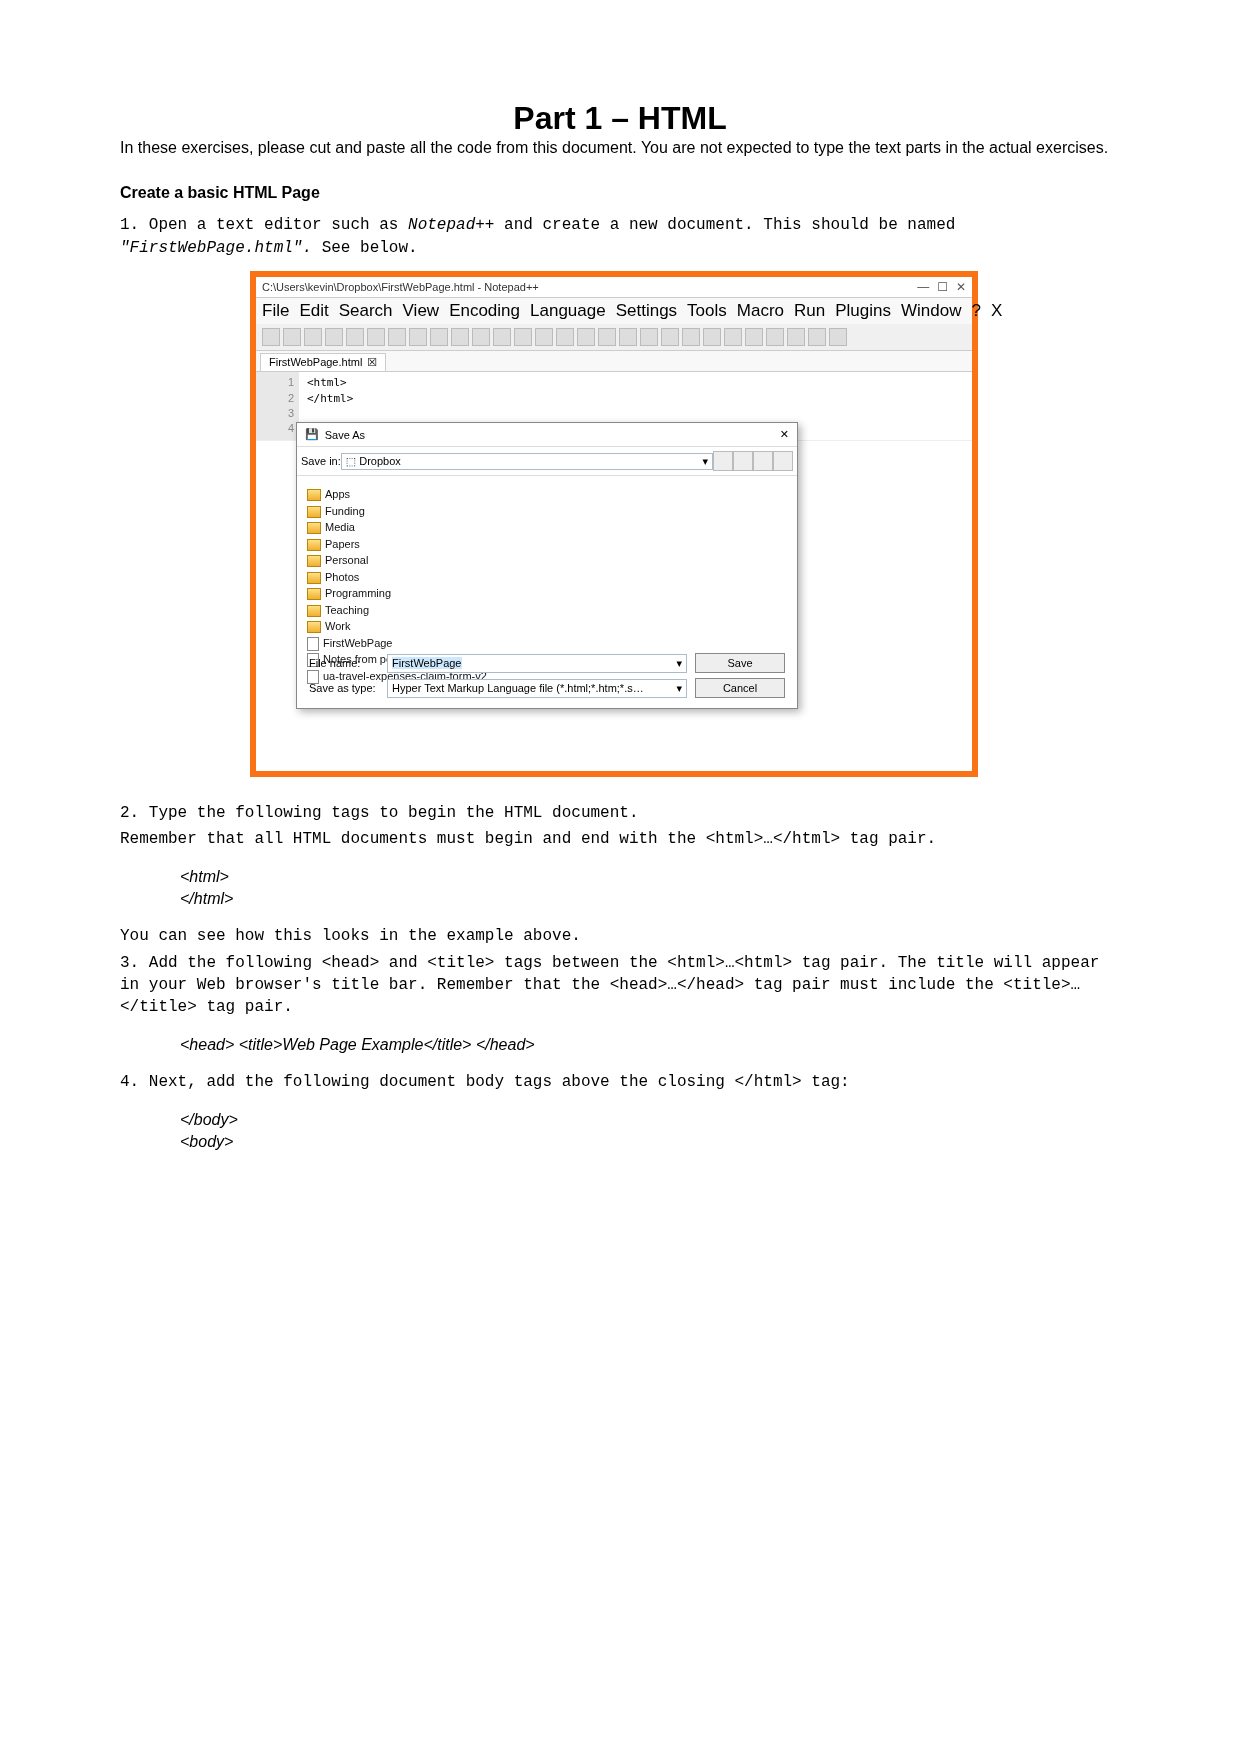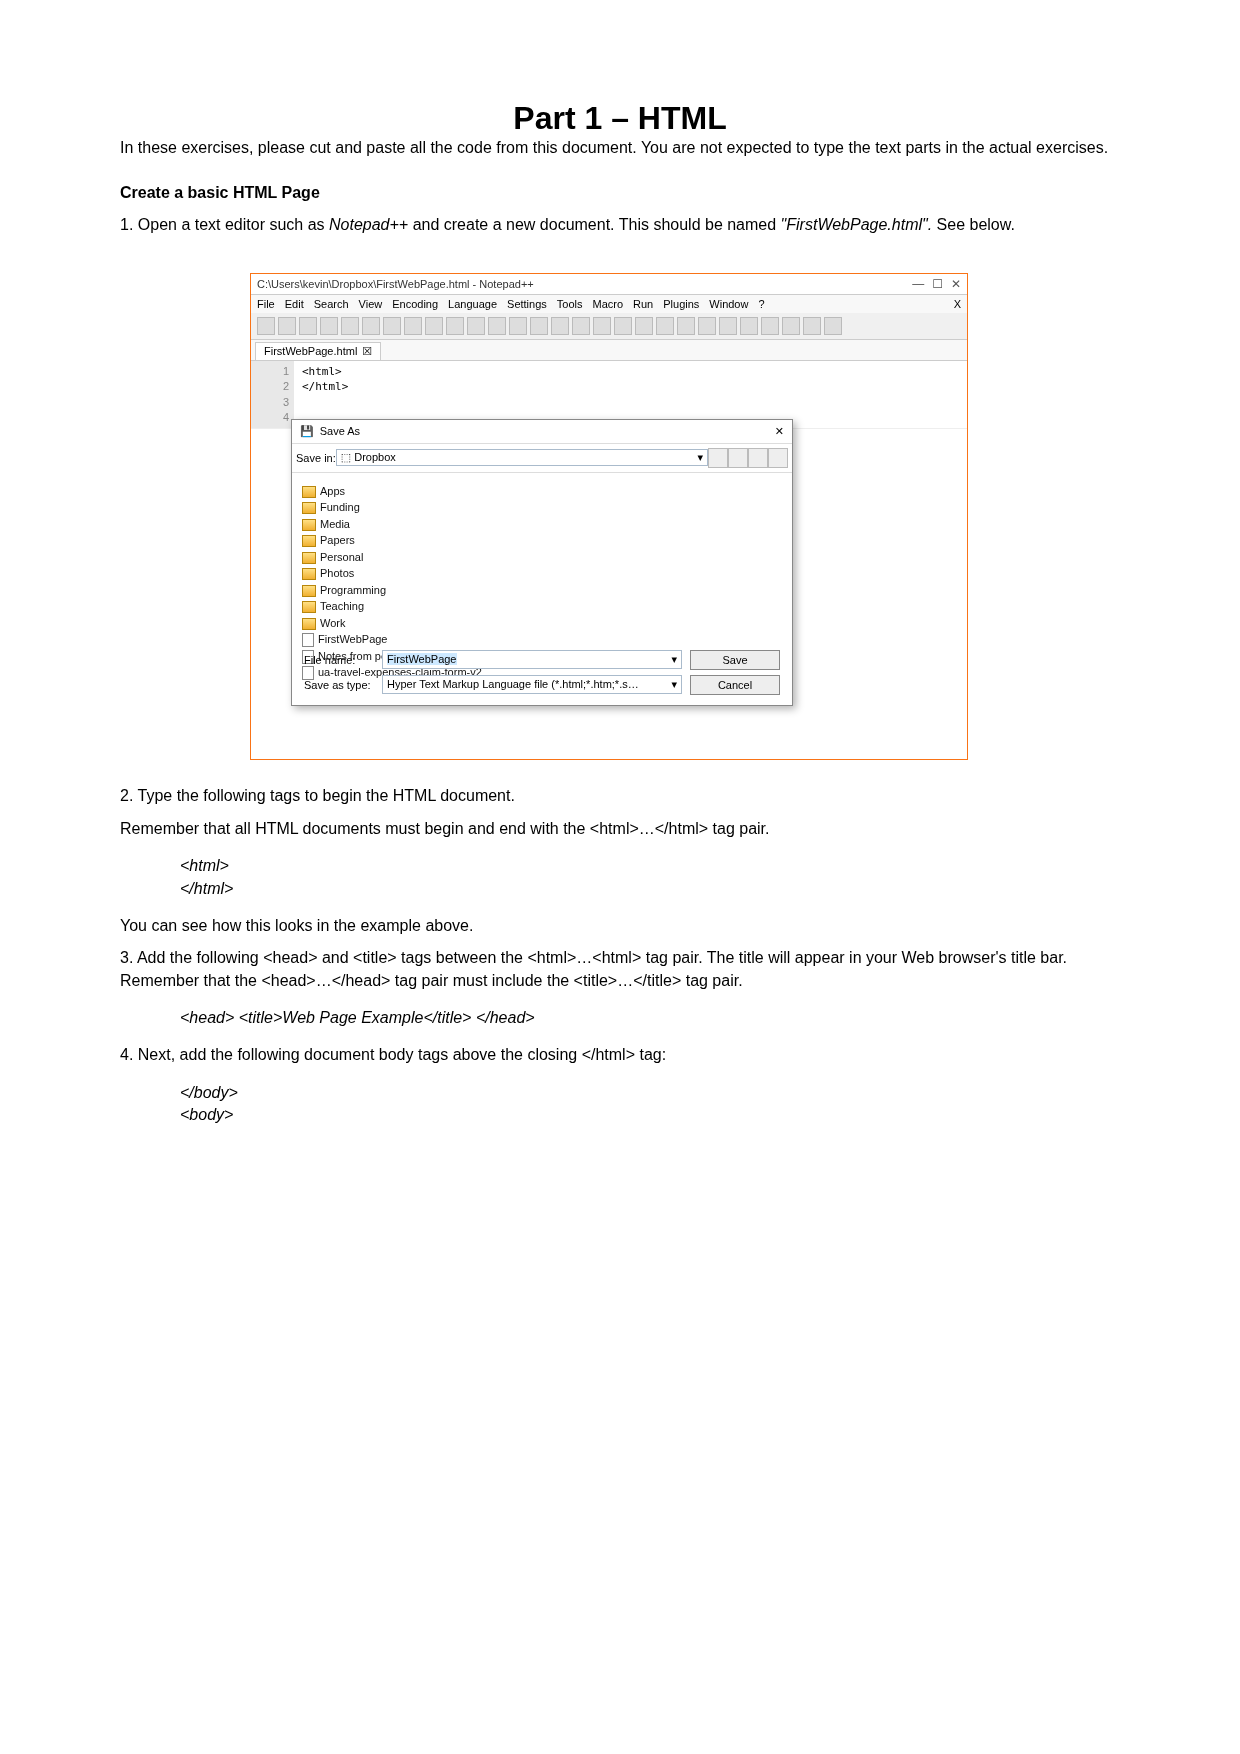--- a/index.html
+++ b/index.html
@@ -24,50 +24,51 @@
       margin-bottom: 25px;
       line-height: 1.4;
     }
     .heading {
       font-weight: bold;
       font-size: 16px;
       margin: 25px 0 12px 0;
       font-family: Verdana, sans-serif;
     }
     .step {
-      margin: 10px 0;
-      line-height: 1.4;
+      margin: 4px 0;
+      line-height: 1.4;
+      font-family: Liberation Mono, monospace;
     }
     .italic { font-style: italic; }
     .code-block {
       font-style: italic;
       margin: 15px 0 15px 60px;
       line-height: 1.4;
     }
     .screenshot-container {
-      margin: 36px 0 25px 130px;
-      border: 1px solid #f97316;
+      margin: 12px 0 25px 130px;
+      border: 6px solid #f97316;
       width: 716px;
       background: #6d28d9;
       position: relative;
     }
     .win-titlebar {
       display: flex;
       align-items: center;
       background: #fff;
       padding: 3px 6px;
       font-size: 11px;
       border-bottom: 1px solid #ccc;
     }
     .win-titlebar-text { flex: 1; color: #333; }
     .win-controls { display: flex; gap: 8px; font-size: 12px; color: #555; }
     .menubar {
       display: flex;
       gap: 10px;
-      font-size: 11px;
+      font-size: 17px;
       padding: 3px 6px;
       background: #f8f8f8;
     }
     .toolbar {
       padding: 4px 6px;
       background: #f0f0f0;
       display: flex;
       gap: 3px;
       border-bottom: 1px solid #ccc;
     }

